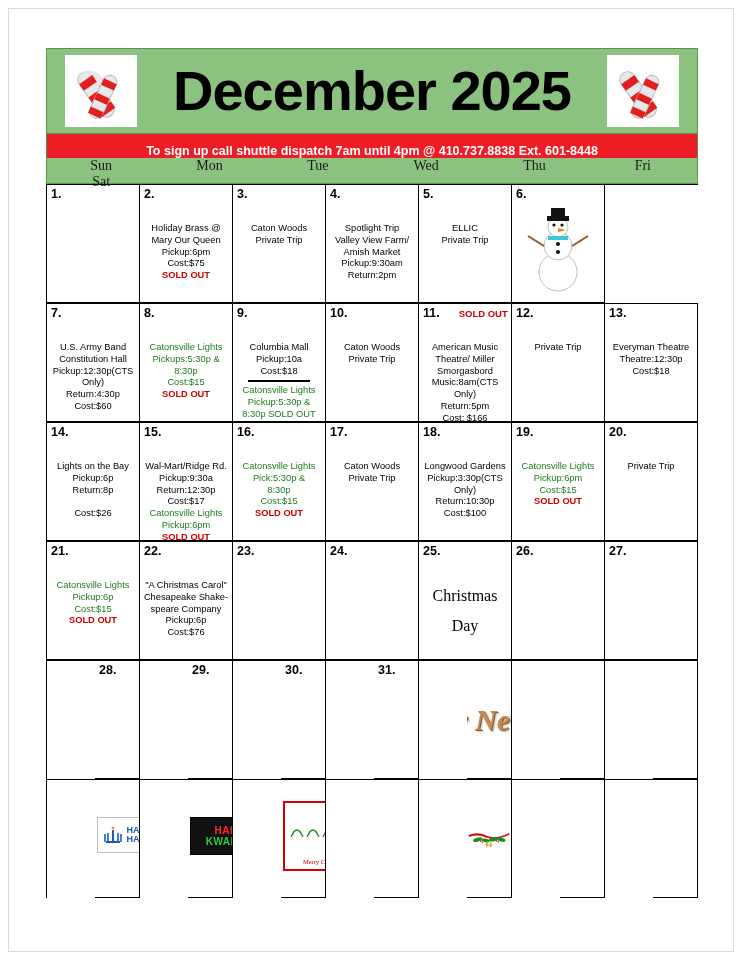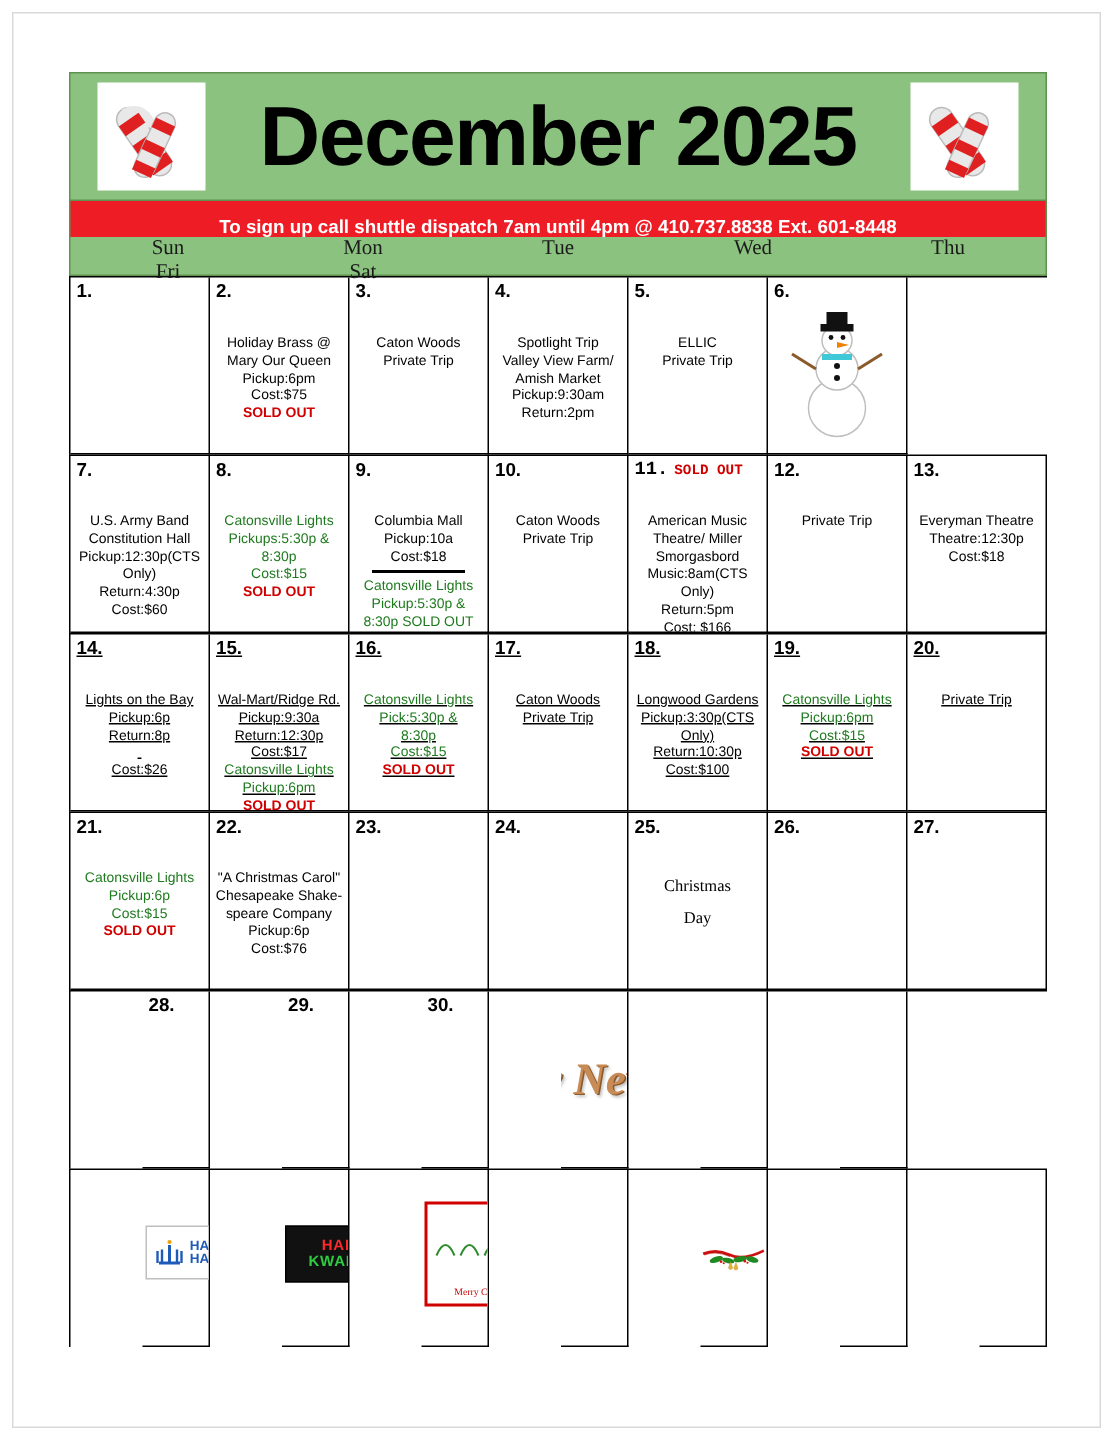--- a/index.html
+++ b/index.html
@@ -78,21 +78,21 @@
   .notice-text {
     color: #ffffff;
     font-size: 12.5px;
     font-weight: bold;
     font-family: "Liberation Sans", sans-serif;
   }
 
   
   .dow-row {
     display: grid;
-    grid-template-columns: repeat(5, 1fr);
+    grid-template-columns: repeat(6, 1fr);
     background: #8cc27f;
     border: 1px solid #5f9150;
     border-top: none;
     box-sizing: border-box;
     height: 26px;
   }
   .dow {
     display: flex;
     align-items: center;
     justify-content: center;
@@ -113,37 +113,36 @@
     border-right: 1px solid #000;
     border-bottom: 1px solid #000;
     box-sizing: border-box;
     position: relative;
     padding: 3px 2px 2px 2px;
     min-height: 118px;
     overflow: hidden;
   }
   .row-h1 .cell { height: 118px; }
   .row-h2 .cell { height: 118px; }
-  .row-h3 .cell { height: 108px; text-decoration: underline; }
+  .row-h3 .cell { height: 108px; }
   .row-h4 .cell { height: 100px; }
   .row-h5 .cell { height: 112px; margin-left: 48px; }
 
   .daynum {
     font-size: 12.5px;
     font-weight: bold;
     color: #000;
     display: block;
     margin-left: 2px;
     line-height: 1.1;
   }
   .daynum-row {
     display: flex;
     align-items: baseline;
-    gap: 4px;
-    font-family: Liberation Mono, monospace;
+    gap: 19px;
   }
   .soldout-inline {
     color: #d00000;
     font-size: 9.5px;
     font-weight: bold;
   }
   .ev {
     text-align: center;
     font-size: 9.3px;
     line-height: 1.28;
@@ -154,21 +153,21 @@
   .ev .ln { display: block; }
   .ev.green { color: #1f7a1f; }
   .ev .red { color: #d00000; font-weight: bold; }
   .ev .green { color: #1f7a1f; }
   .sep {
     border-top: 2px solid #000;
     margin: 3px 12px 3px 12px;
   }
   .centered-big {
     text-align: center;
-    font-size: 11px;
+    font-size: 16px;
     line-height: 1.9;
     margin-top: 22px;
     color: #000;
     font-family: "Liberation Serif", serif;
   }
 
   
   .art { display:block; margin: 0 auto; }
 
   .holidays-art { margin-top: 18px; }
@@ -526,20 +525,23 @@
           <div class="cell">
             <span class="daynum">28.</span>
           </div>
           <div class="cell">
             <span class="daynum">29.</span>
           </div>
           <div class="cell">
             <span class="daynum">30.</span>
           </div>
           <div class="cell">
+            <span class="daynum">31.</span>
+          </div>
+          <div class="cell">
             <div class="newyear-wrap">
       <span class="newyear-text">Happy New Year</span>
     </div>
           </div>
           <div class="cell"></div>
           <div class="cell"></div>
         </div>
         <div class="grid row-h5">
           <div class="cell">
             <div class="hanukkah-badge">

